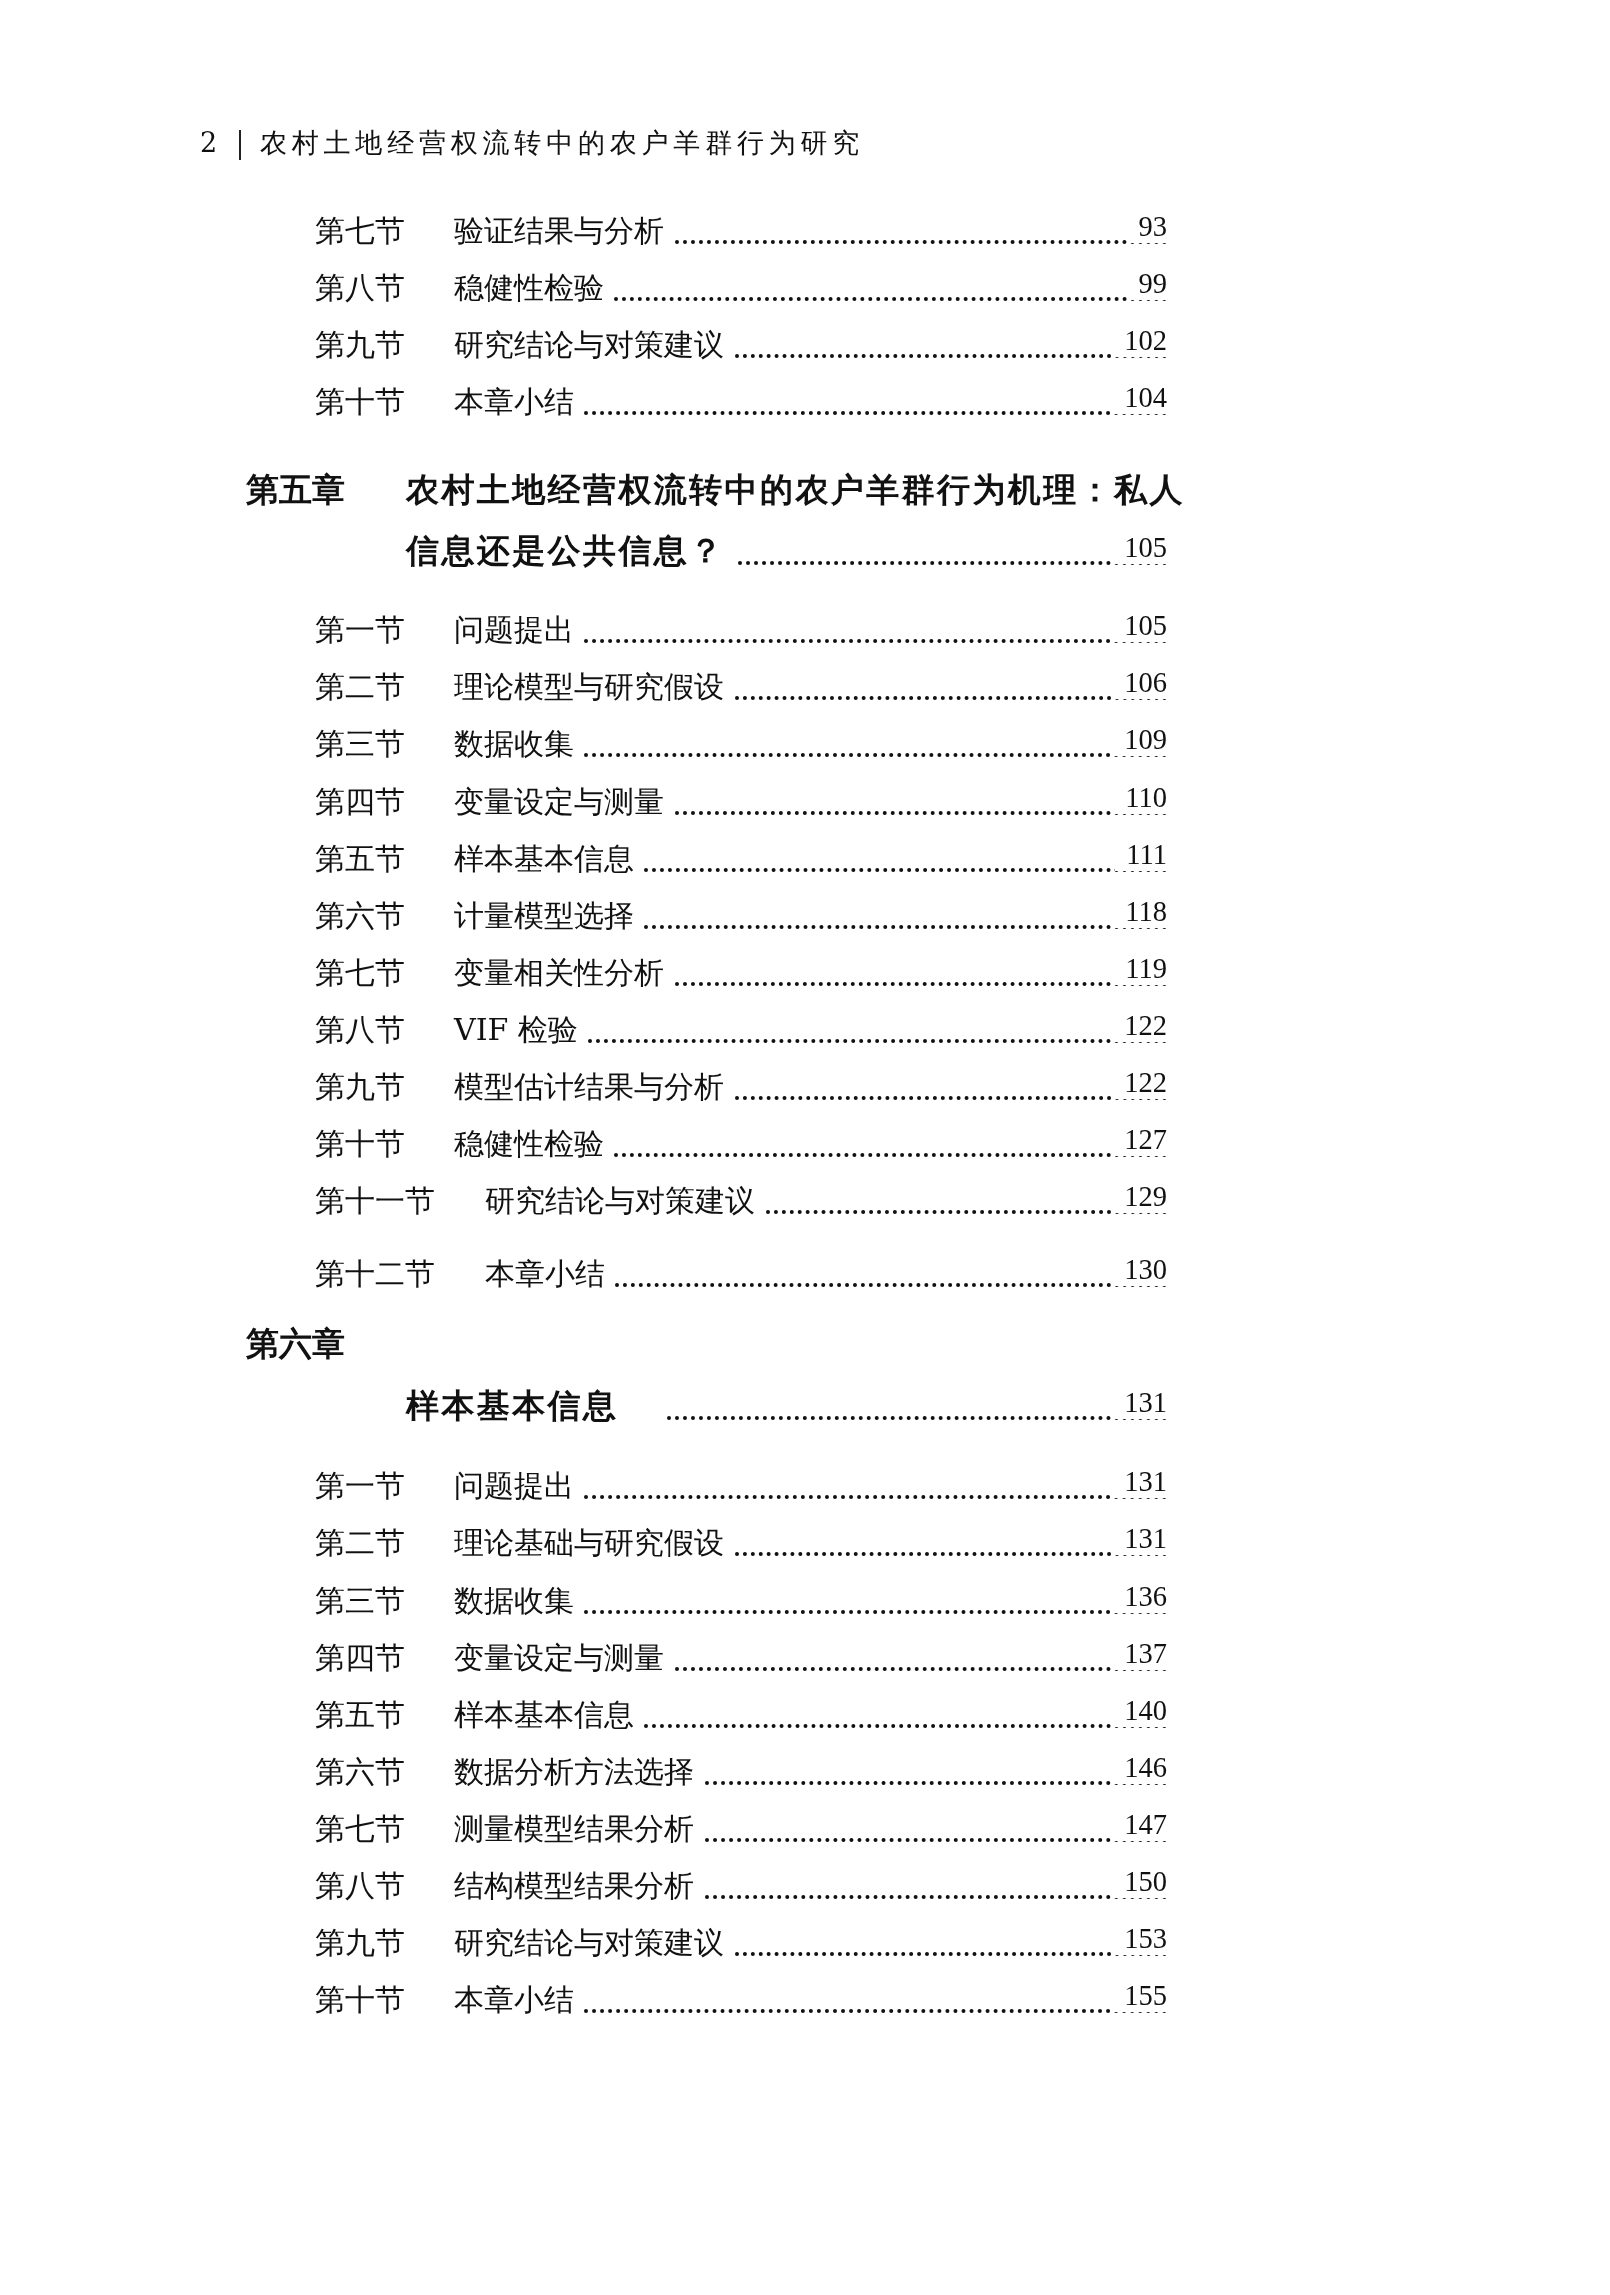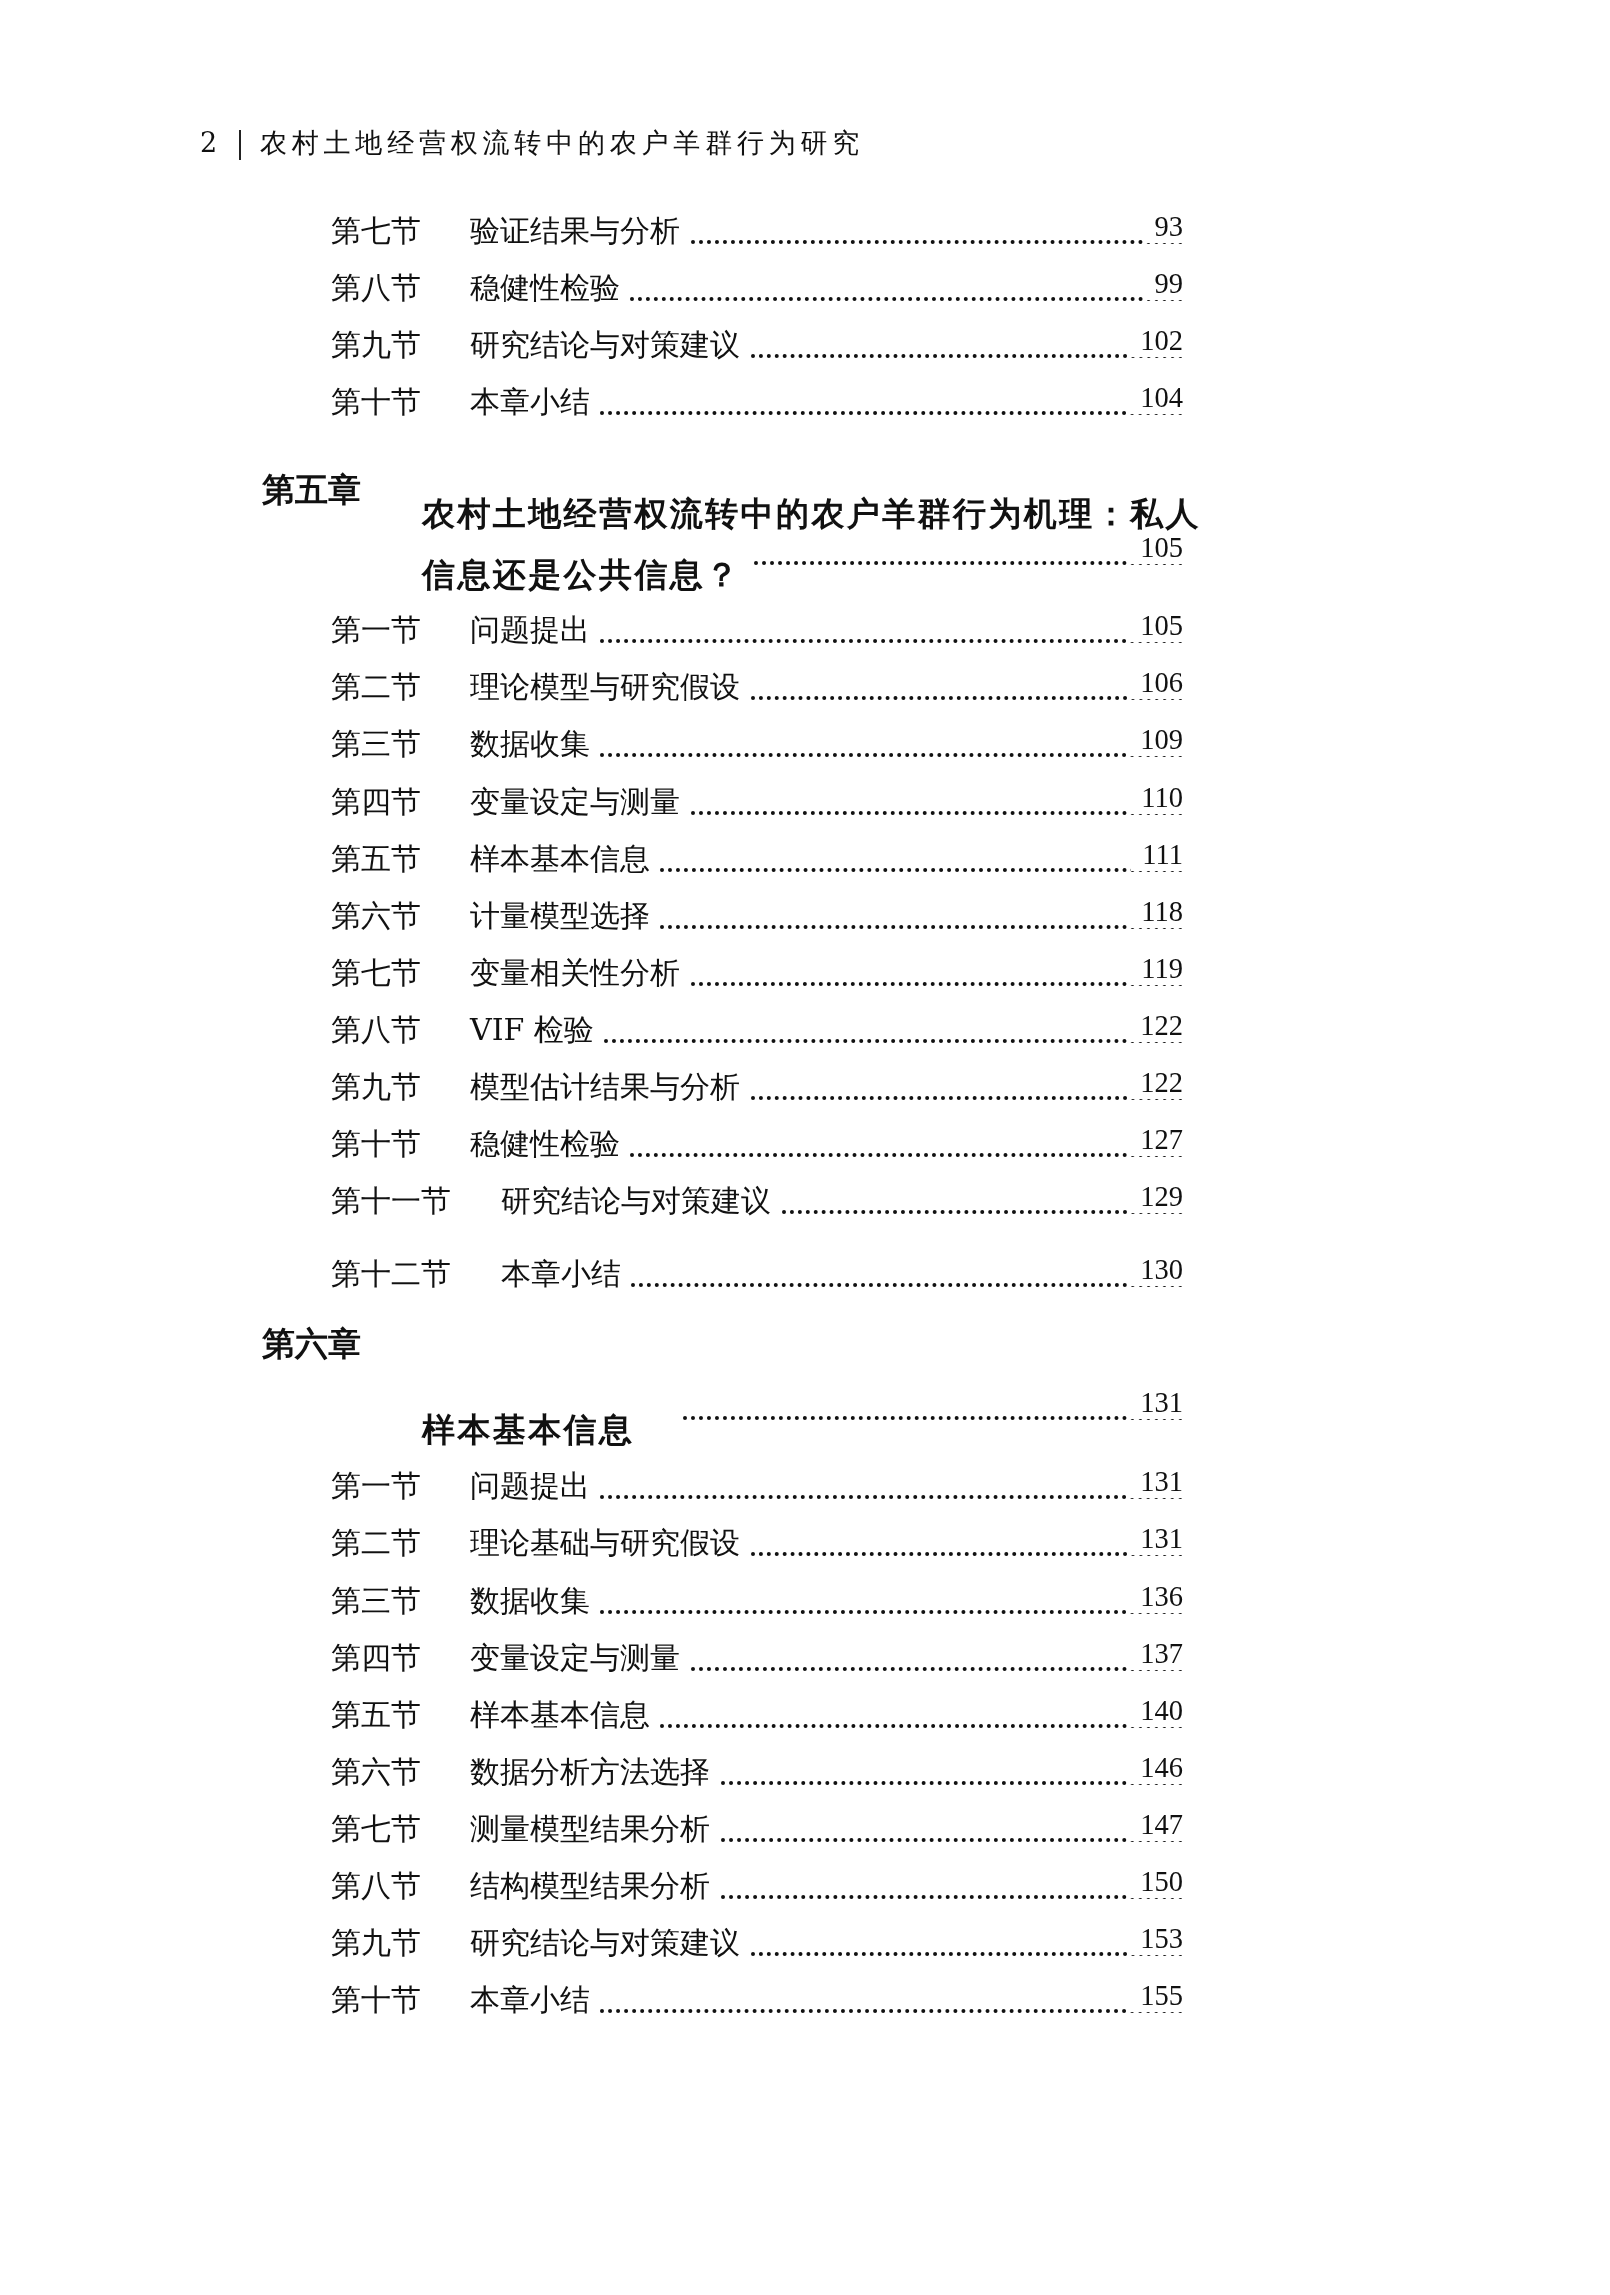--- a/index.html
+++ b/index.html
@@ -1,27 +1,27 @@
 <!DOCTYPE html>
 <html style="font-size:12.7px"><head>
 <meta charset="utf-8">
 <style>
   html,body{margin:0;padding:0;background:#fff;}
   body{width:1611px;height:2295px;position:relative;overflow:hidden;color:#111;
        font-family:"DejaVu Serif","Liberation Serif",serif;}
   .header{position:absolute;left:200px;top:125px;font-size:27px;letter-spacing:4.8px;white-space:nowrap;text-align:right;}
   .header .pg{margin-right:17.4px;}
   .header .bar{display:inline-block;width:1.6px;height:30px;background:#222;vertical-align:middle;margin-right:19px;}
-  .row{position:absolute;left:16px;width:1421px;height:48px;}
+  .row{position:absolute;left:0;width:1421px;height:48px;}
   .sec .lab{position:absolute;left:315px;font-size:30px;}
   .sec .ttl{position:absolute;font-size:30px;white-space:nowrap;background:#fff;padding-right:6.3px;text-align:center;}
   .dots{position:absolute;right:254px;border-bottom:4px dotted #111;height:0;}
   .num{position:absolute;right:254px;font-size:28.5px;background:#fff;padding-left:11px;font-family:"Liberation Serif",serif;}
   .chap .lab{position:absolute;left:246px;font-size:33px;font-weight:bold;font-family:"DejaVu Sans",sans-serif;}
-  .chap .ttl{position:absolute;left:406px;font-size:33px;font-weight:bold;white-space:nowrap;font-family:"DejaVu Sans",sans-serif;letter-spacing:2.4px;background:#fff;padding-right:8px;margin-top:24px;}
+  .chap .ttl{position:absolute;left:406px;font-size:33px;font-weight:bold;white-space:nowrap;font-family:"DejaVu Sans",sans-serif;letter-spacing:2.4px;background:#fff;padding-right:8px;}
 </style>
 </head>
 <body>
 
 <div class="header">
   <span class="pg">2</span><span class="bar"></span><span>农村土地经营权流转中的农户羊群行为研究</span>
 </div>
 
 <div id="toc">
     <div class="row sec" style="top: 211px;">

